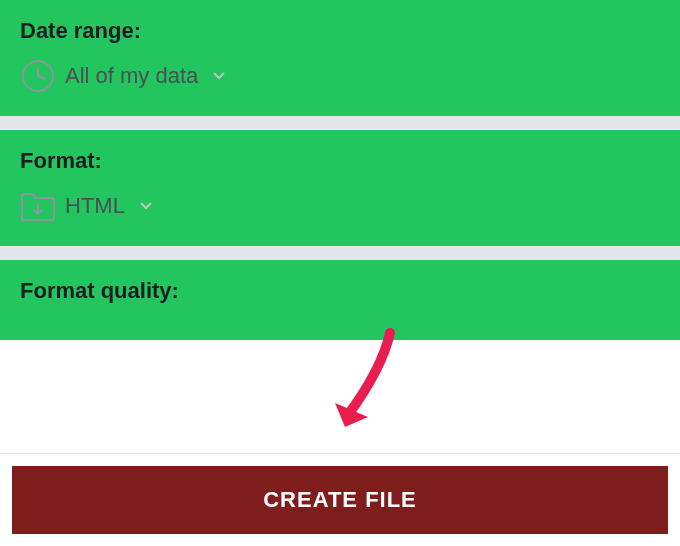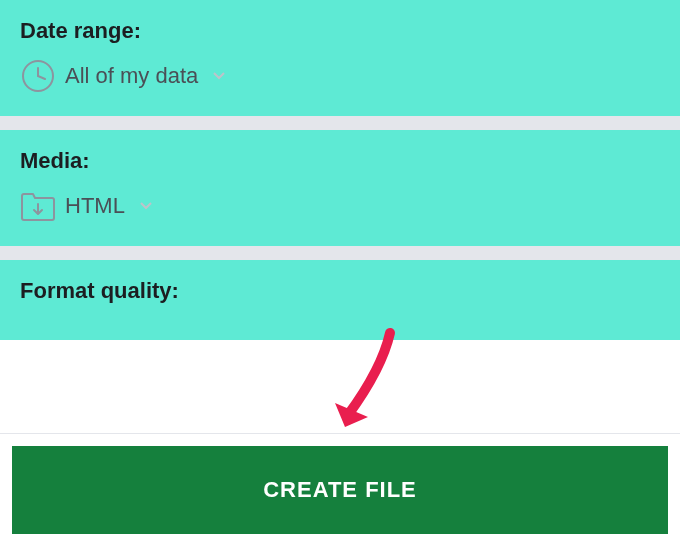--- a/index.html
+++ b/index.html
@@ -9,21 +9,21 @@
     }
     body {
       font-family: -apple-system, BlinkMacSystemFont, "Segoe UI", Helvetica, Arial, sans-serif;
       background: #ffffff;
       width: 680px;
       height: 546px;
       overflow: hidden;
       position: relative;
     }
     .section {
-      background: #5eead4;
+      background: #22c55e;
       padding: 18px 20px 22px 20px;
     }
     .section-label {
       font-size: 22px;
       font-weight: 700;
       color: #1c1e21;
       margin-bottom: 14px;
     }
     .dropdown-row {
       display: flex;
@@ -56,22 +56,22 @@
       position: absolute;
       left: 0;
       right: 0;
       bottom: 0;
       padding: 12px;
       border-top: 1px solid #e4e6eb;
       background: #ffffff;
     }
     .create-button {
       width: 100%;
-      height: 88px;
-      background: #15803d;
+      height: 68px;
+      background: #7f1d1d;
       border: none;
       color: #ffffff;
       font-size: 22px;
       font-weight: 700;
       letter-spacing: 1px;
       cursor: pointer;
       display: flex;
       align-items: center;
       justify-content: center;
     }
@@ -103,21 +103,21 @@
       <svg width="12" height="8" viewBox="0 0 12 8">
         <path d="M1 1 L6 6 L11 1" fill="none" stroke="#bec3c9" stroke-width="2"></path>
       </svg>
     </span>
   </div>
 </div>
 
 <div class="divider"></div>
 
 <div class="section">
-  <div class="section-label">Media:</div>
+  <div class="section-label">Format:</div>
   <div class="dropdown-row">
     <span class="icon-wrap">
       <svg width="36" height="32" viewBox="0 0 36 32">
         <path d="M2 7 L2 28 C2 29 3 30 4 30 L32 30 C33 30 34 29 34 28 L34 10 C34 9 33 8 32 8 L15 8 L13 4 L4 4 C3 4 2 5 2 6 Z" fill="none" stroke="#8d949e" stroke-width="2" stroke-linejoin="round"></path>
         <line x1="18" y1="14" x2="18" y2="23" stroke="#8d949e" stroke-width="2" stroke-linecap="round"></line>
         <path d="M14 20 L18 24 L22 20" fill="none" stroke="#8d949e" stroke-width="2" stroke-linecap="round" stroke-linejoin="round"></path>
       </svg>
     </span>
     <span class="dropdown-value">HTML</span>
     <span class="chevron">

